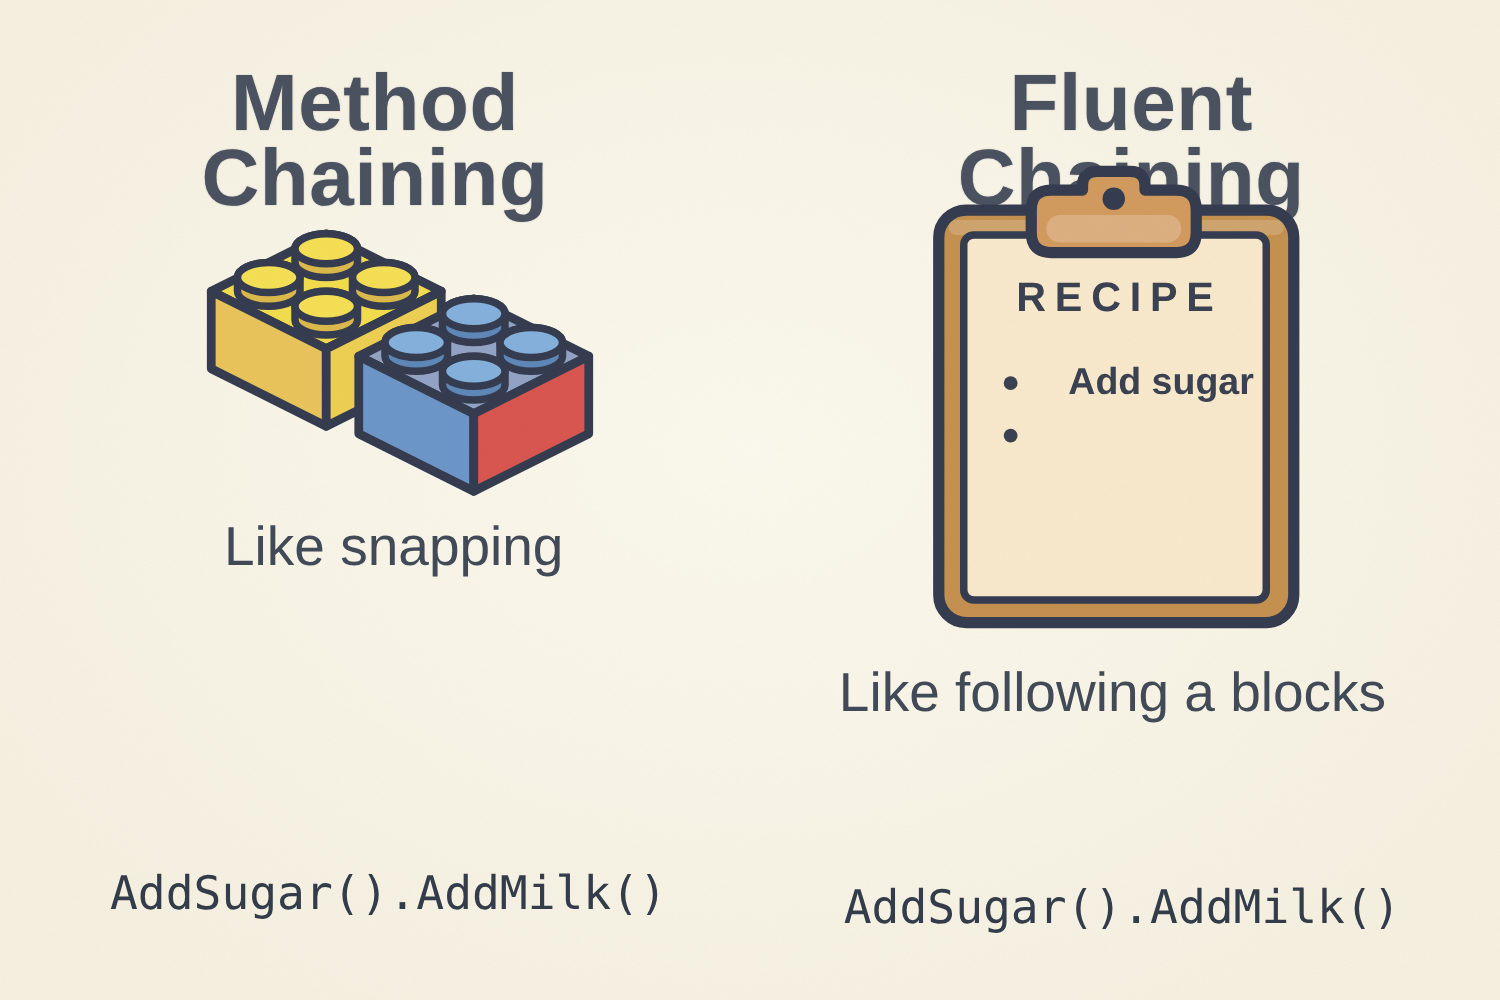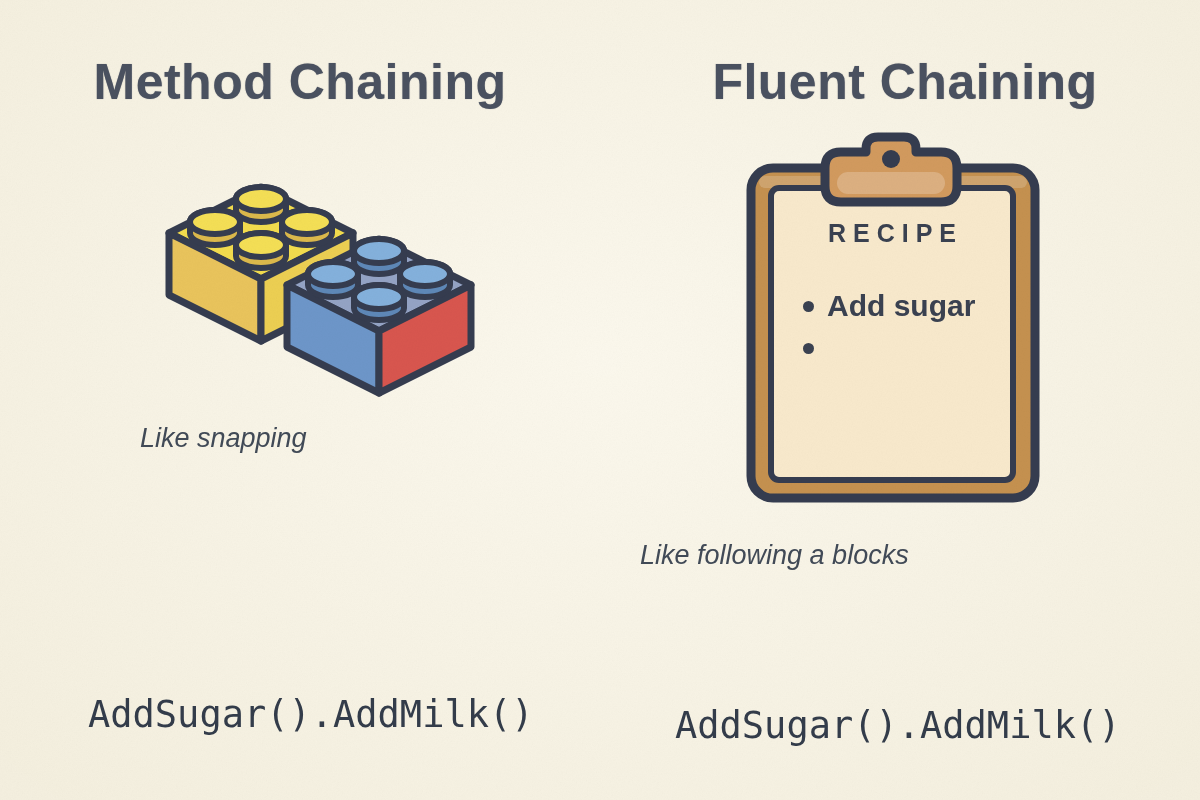--- a/index.html
+++ b/index.html
@@ -10,39 +10,39 @@
   }
   .canvas {
     position: relative;
     width: 1200px; height: 800px;
     background: var(--bg, #f9f4e3);
     background-image: radial-gradient(ellipse at 50% 45%, rgba(255,255,255,0.35), rgba(0,0,0,0.02) 95%);
   }
   .col-title {
     position: absolute;
     top: 52px;
-    font-size: 50px;
+    font-size: 64px;
     font-weight: bold;
     line-height: 60px;
     text-align: center;
     color: var(--ink-title, #4a5160);
     letter-spacing: 0.5px;
     text-shadow: 0 0 1px rgba(45,52,66,0.45);
   }
   .title-left  { left: 60px;  width: 480px; }
   .title-right { left: 660px; width: 490px; }
 
   .lego-svg { position: absolute; left: 163px; top: 173px; width: 340px; height: 230px; }
 
   .caption {
     position: absolute;
-    font-size: 27px;
+    font-size: 44px;
     line-height: 50px;
+    text-align: center;
     color: var(--ink-caption, #414a57);
-    font-style: italic;
   }
   .caption-left  { left: 140px; top: 413px; width: 350px; }
   .caption-right { left: 640px; top: 530px; width: 500px; }
 
   .code {
     position: absolute;
     font-family: "DejaVu Sans Mono", monospace;
     font-size: 37px;
     line-height: 50px;
     color: var(--ink-code, #333c4a);
@@ -50,38 +50,39 @@
   }
   .code-left  { left: 88px;  top: 590px; }
   .code-right { left: 675px; top: 601px; }
 
   .clipboard-svg { position: absolute; left: 745px; top: 128px; width: 300px; height: 385px; }
 
   .recipe-heading {
     position: absolute;
     left: 771px; top: 219px; width: 242px;
     text-align: center;
-    font-size: 25px;
+    font-size: 33px;
     font-weight: bold;
     letter-spacing: 7px;
     text-indent: 7px;
     color: var(--ink-recipe, #3a4150);
   }
   .recipe-list {
     position: absolute;
     left: 803px; top: 285px; width: 200px;
   }
   .recipe-item {
     display: flex;
     align-items: center;
     height: 42px;
     font-size: 30px;
     font-weight: bold;
     color: var(--ink-recipe, #3a4150);
     white-space: nowrap;
+    justify-content: space-between;
   }
   .recipe-item .dot {
     width: 11px; height: 11px;
     border-radius: 50%;
     background: var(--ink-recipe, #3a4150);
     margin-right: 13px;
     flex: 0 0 auto;
   }
   .noise {
     position: absolute; left: 0; top: 0;

